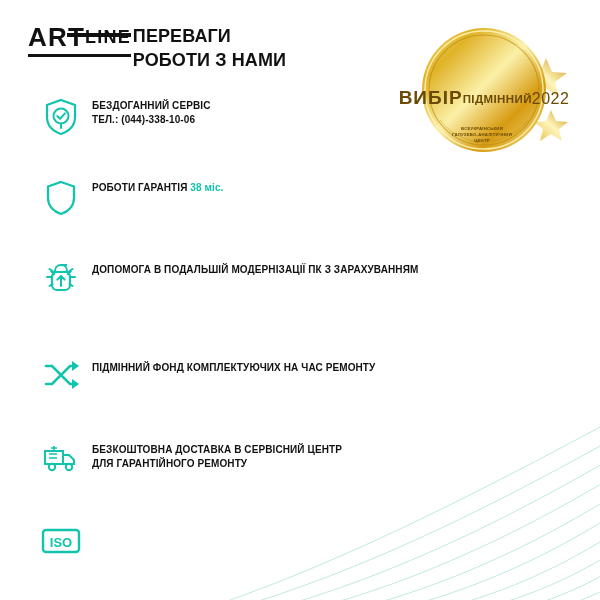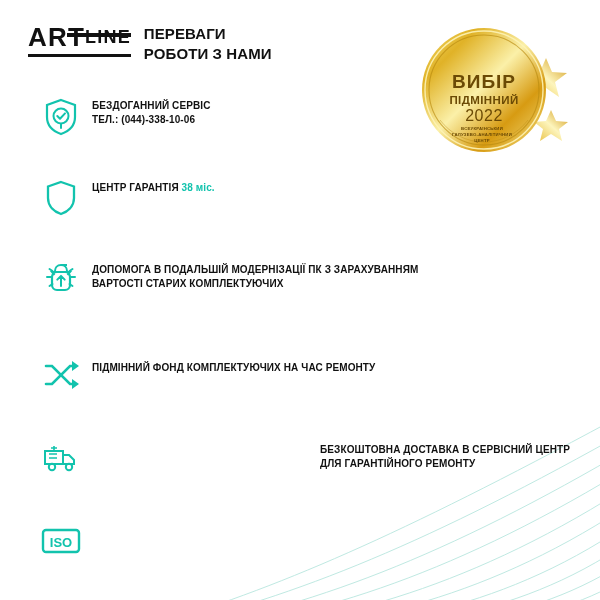--- a/index.html
+++ b/index.html
@@ -25,21 +25,21 @@
     height: 300px;
     pointer-events: none;
   }
 
   
   .header {
     position: absolute;
     left: 28px; top: 22px;
     display: flex;
     align-items: flex-start;
-    gap: 13px;
+    gap: 2px;
   }
   .logo {
     display: flex;
     align-items: center;
     position: relative;
     padding-bottom: 3px;
   }
   .logo .art {
     font-size: 26px;
     font-weight: bold;
@@ -62,39 +62,39 @@
   }
   .logo .strike {
     position: absolute;
     height: 4px;
     background: #111;
     top: 11px;
     right: 0;
     width: 64px;
   }
   .header-title {
-    font-size: 15px;
+    font-size: 18px;
     font-weight: bold;
     color: #111;
     line-height: 1.35;
     padding-top: 2px;
     letter-spacing: .1px;
   }
 
   
   .badge {
     position: absolute;
     right: 28px; top: 18px;
     width: 154px; height: 154px;
   }
   .badge-text {
     position: absolute;
     inset: 0;
     display: flex;
-    flex-direction: column;
+    flex-direction: row;
     align-items: center;
     justify-content: center;
     padding-right: 22px;
     padding-top: 6px;
   }
   .badge-vybir {
     font-size: 19px; font-weight: bold; color: #6b4a05;
     letter-spacing: 1px;
   }
   .badge-spoz {
@@ -144,21 +144,21 @@
     line-height: 1.42;
     letter-spacing: .1px;
     padding-top: 3px;
   }
   .feature .txt .accent { color: #12c3ad; }
 
   .r1 { margin-bottom: 24px; }
   .r2 { margin-bottom: 24px; }
   .r3 { margin-bottom: 22px; }
   .r4 { margin-bottom: 24px; margin-top: 40px; }
-  .r5 { margin-bottom: 26px; justify-content: space-between; }
+  .r5 { margin-bottom: 26px; }
 </style>
 </head>
 <body>
 
 <div class="page">
 
   <svg class="swoosh" viewBox="0 0 460 300">
     <g fill="none" stroke="#bfe9e2" stroke-width="1">
       <path d="M-10,290 C120,250 250,190 470,70"></path>
       <path d="M-10,296 C130,262 265,205 470,88"></path>
@@ -243,36 +243,35 @@
       </div>
     </div>
 
     <div class="feature r2">
       <div class="ico">
         <svg width="32" height="36" viewBox="0 0 32 36">
           <path d="M16 2 L29 6.5 V18 C29 26.5 22.5 31.8 16 34 C9.5 31.8 3 26.5 3 18 V6.5 Z" fill="none" stroke="#12c3ad" stroke-width="2.3"></path>
         </svg>
       </div>
       <div class="txt">
-        <span>ЦЕНТР ГАРАНТІЯ </span><span class="accent">38 міс.</span>
+        <span>РОБОТИ ГАРАНТІЯ </span><span class="accent">38 міс.</span>
       </div>
     </div>
 
     <div class="feature r3">
       <div class="ico">
         <svg width="34" height="34" viewBox="0 0 34 34">
           <path d="M17 3 l6 0 0 -0 M12 10 h10 M17 3 c4 0 6 3 6 6 v1 h3 l-2.5 3 M17 3 c-4 0 -6 3 -6 6 v1 h-3 l2.5 3" fill="none" stroke="#12c3ad" stroke-width="2"></path>
           <rect x="8" y="10" width="18" height="18" rx="5" fill="none" stroke="#12c3ad" stroke-width="2.2"></rect>
           <path d="M17 24 V14 M13.3 17.6 L17 13.9 L20.7 17.6" fill="none" stroke="#12c3ad" stroke-width="2" stroke-linecap="round" stroke-linejoin="round"></path>
           <path d="M3 15 h4 M27 15 h4 M5.5 24 l3 -2 M28.5 24 l-3 -2 M5.5 7 l3 2 M28.5 7 l-3 2" stroke="#12c3ad" stroke-width="2" stroke-linecap="round"></path>
         </svg>
       </div>
       <div class="txt">
         <div>ДОПОМОГА В ПОДАЛЬШІЙ МОДЕРНІЗАЦІЇ ПК З ЗАРАХУВАННЯМ</div>
-        <div>ВАРТОСТІ СТАРИХ КОМПЛЕКТУЮЧИХ</div>
       </div>
     </div>
 
     <div class="feature r4">
       <div class="ico">
         <svg width="36" height="30" viewBox="0 0 36 30">
           <path d="M3 6 h6 l18 18 h5" fill="none" stroke="#12c3ad" stroke-width="2.6" stroke-linecap="round"></path>
           <path d="M3 24 h6 l18 -18 h5" fill="none" stroke="#12c3ad" stroke-width="2.6" stroke-linecap="round"></path>
           <polygon points="29,1 36,6 29,11" fill="#12c3ad"></polygon>
           <polygon points="29,19 36,24 29,29" fill="#12c3ad"></polygon>

